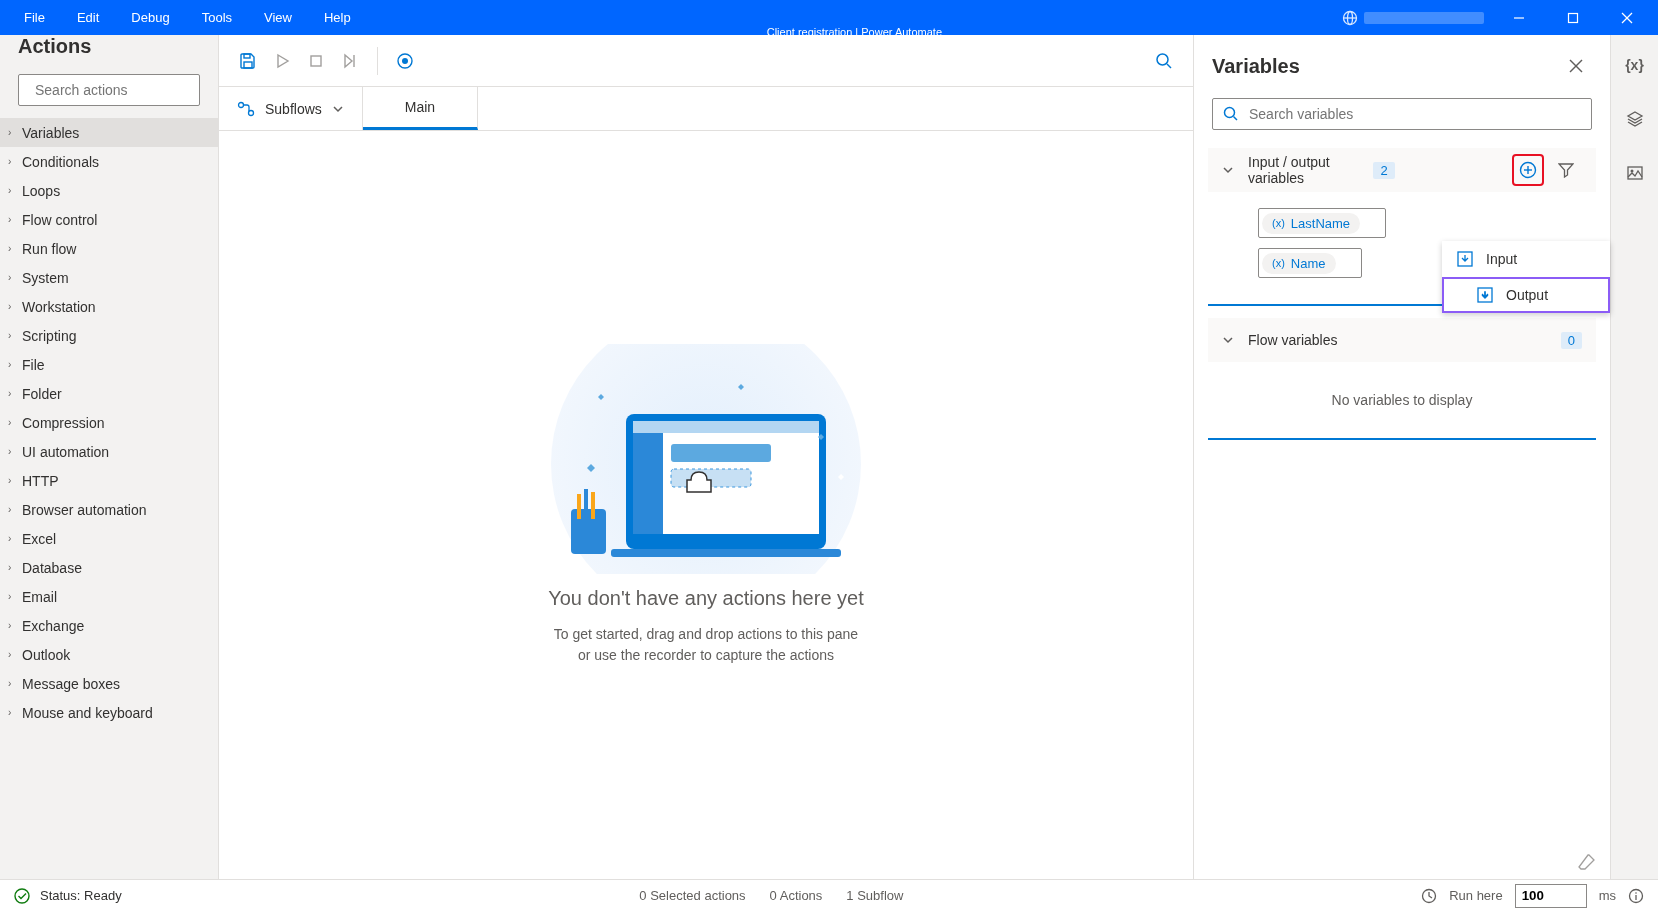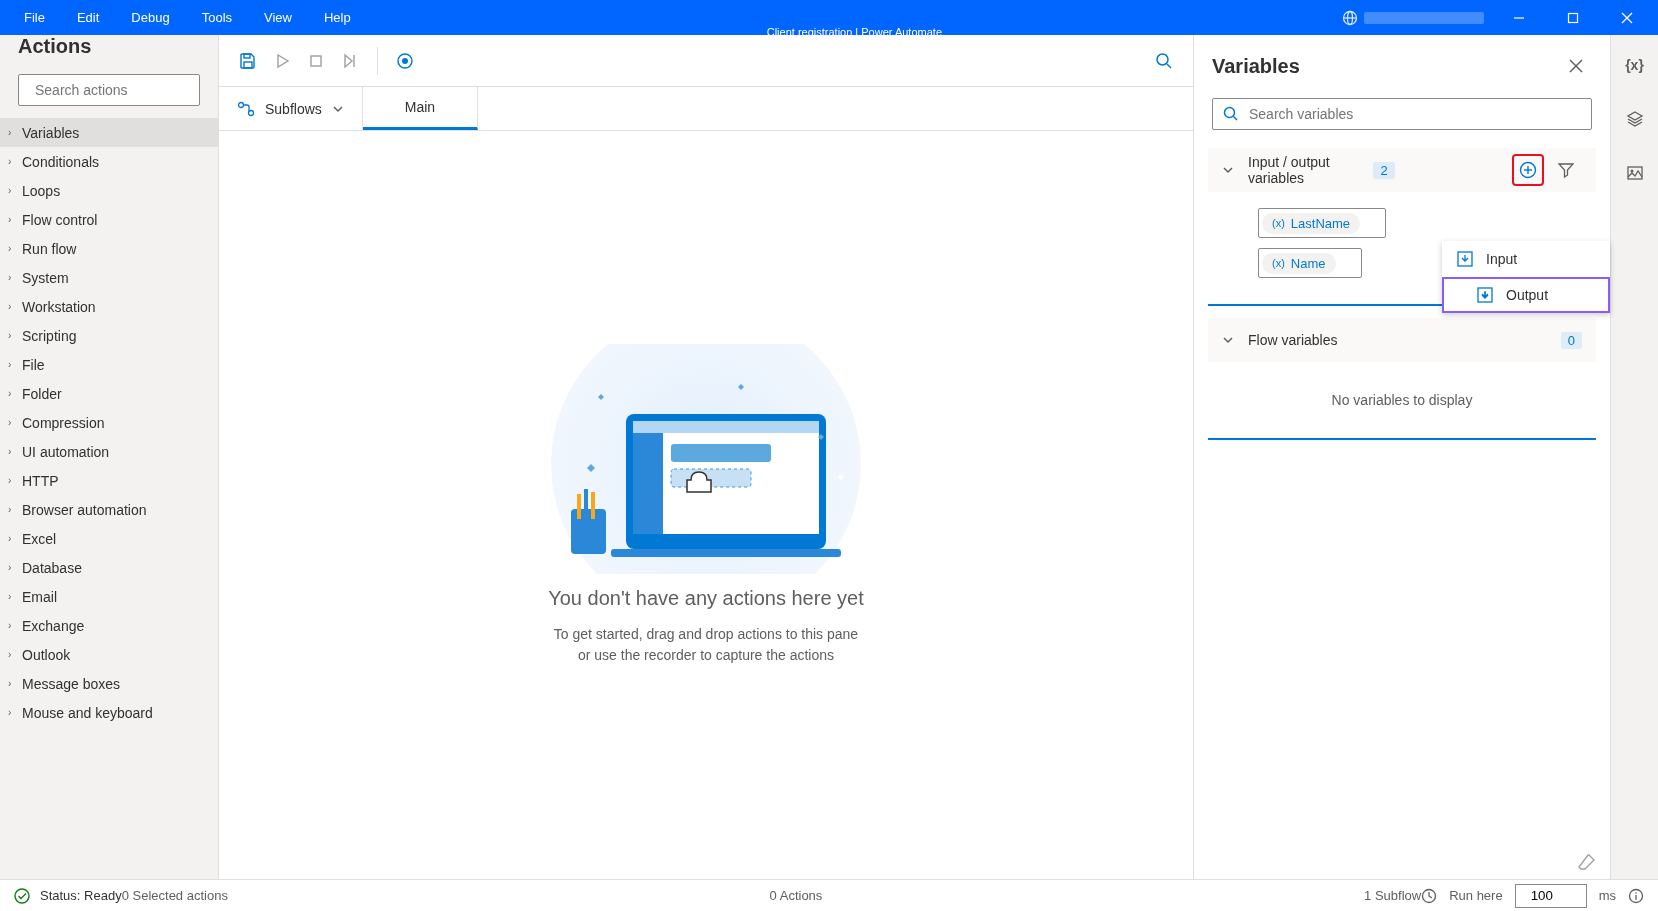--- a/index.html
+++ b/index.html
@@ -65,23 +65,23 @@
 
 .popup-menu { position: absolute; right: 0; top: 206px; background: #fff; box-shadow: 0 2px 6px rgba(0,0,0,0.2); width: 168px; z-index: 10; }
 .popup-item { height: 36px; display: flex; align-items: center; padding: 0 14px; cursor: pointer; gap: 12px; }
 .popup-item.highlighted { border: 2px solid #8b5cf6; padding-left: 32px; }
 
 .right-rail { width: 48px; background: #f3f2f1; border-left: 1px solid #e1dfdd; display: flex; flex-direction: column; align-items: center; padding-top: 14px; gap: 22px; }
 .rail-btn { width: 32px; height: 32px; display: flex; align-items: center; justify-content: center; cursor: pointer; color: #605e5c; }
 
 .status-bar { height: 32px; border-top: 1px solid #e1dfdd; background: #fff; display: flex; align-items: center; padding: 0 14px; font-size: 13px; }
 .status-left { display: flex; align-items: center; gap: 10px; }
-.status-center { flex: 1; display: flex; justify-content: space-between; gap: 48px; color: #605e5c; }
+.status-center { flex: 1; display: flex; justify-content: center; gap: 24px; color: #605e5c; }
 .status-right { display: flex; align-items: center; gap: 12px; color: #605e5c; }
-.delay-input { width: 72px; height: 24px; border: 1px solid #8a8886; padding: 0 15px; }
+.delay-input { width: 72px; height: 24px; border: 1px solid #8a8886; padding: 0 6px; font-weight: bold; }
 .eraser { position: absolute; bottom: 8px; right: 14px; color: #a19f9d; cursor: pointer; }
 
 svg { display: block; }
 </style>
 </head>
 <body>
 
 <div class="titlebar">
   <div class="menu-items">
     <div class="menu-item">File</div>

